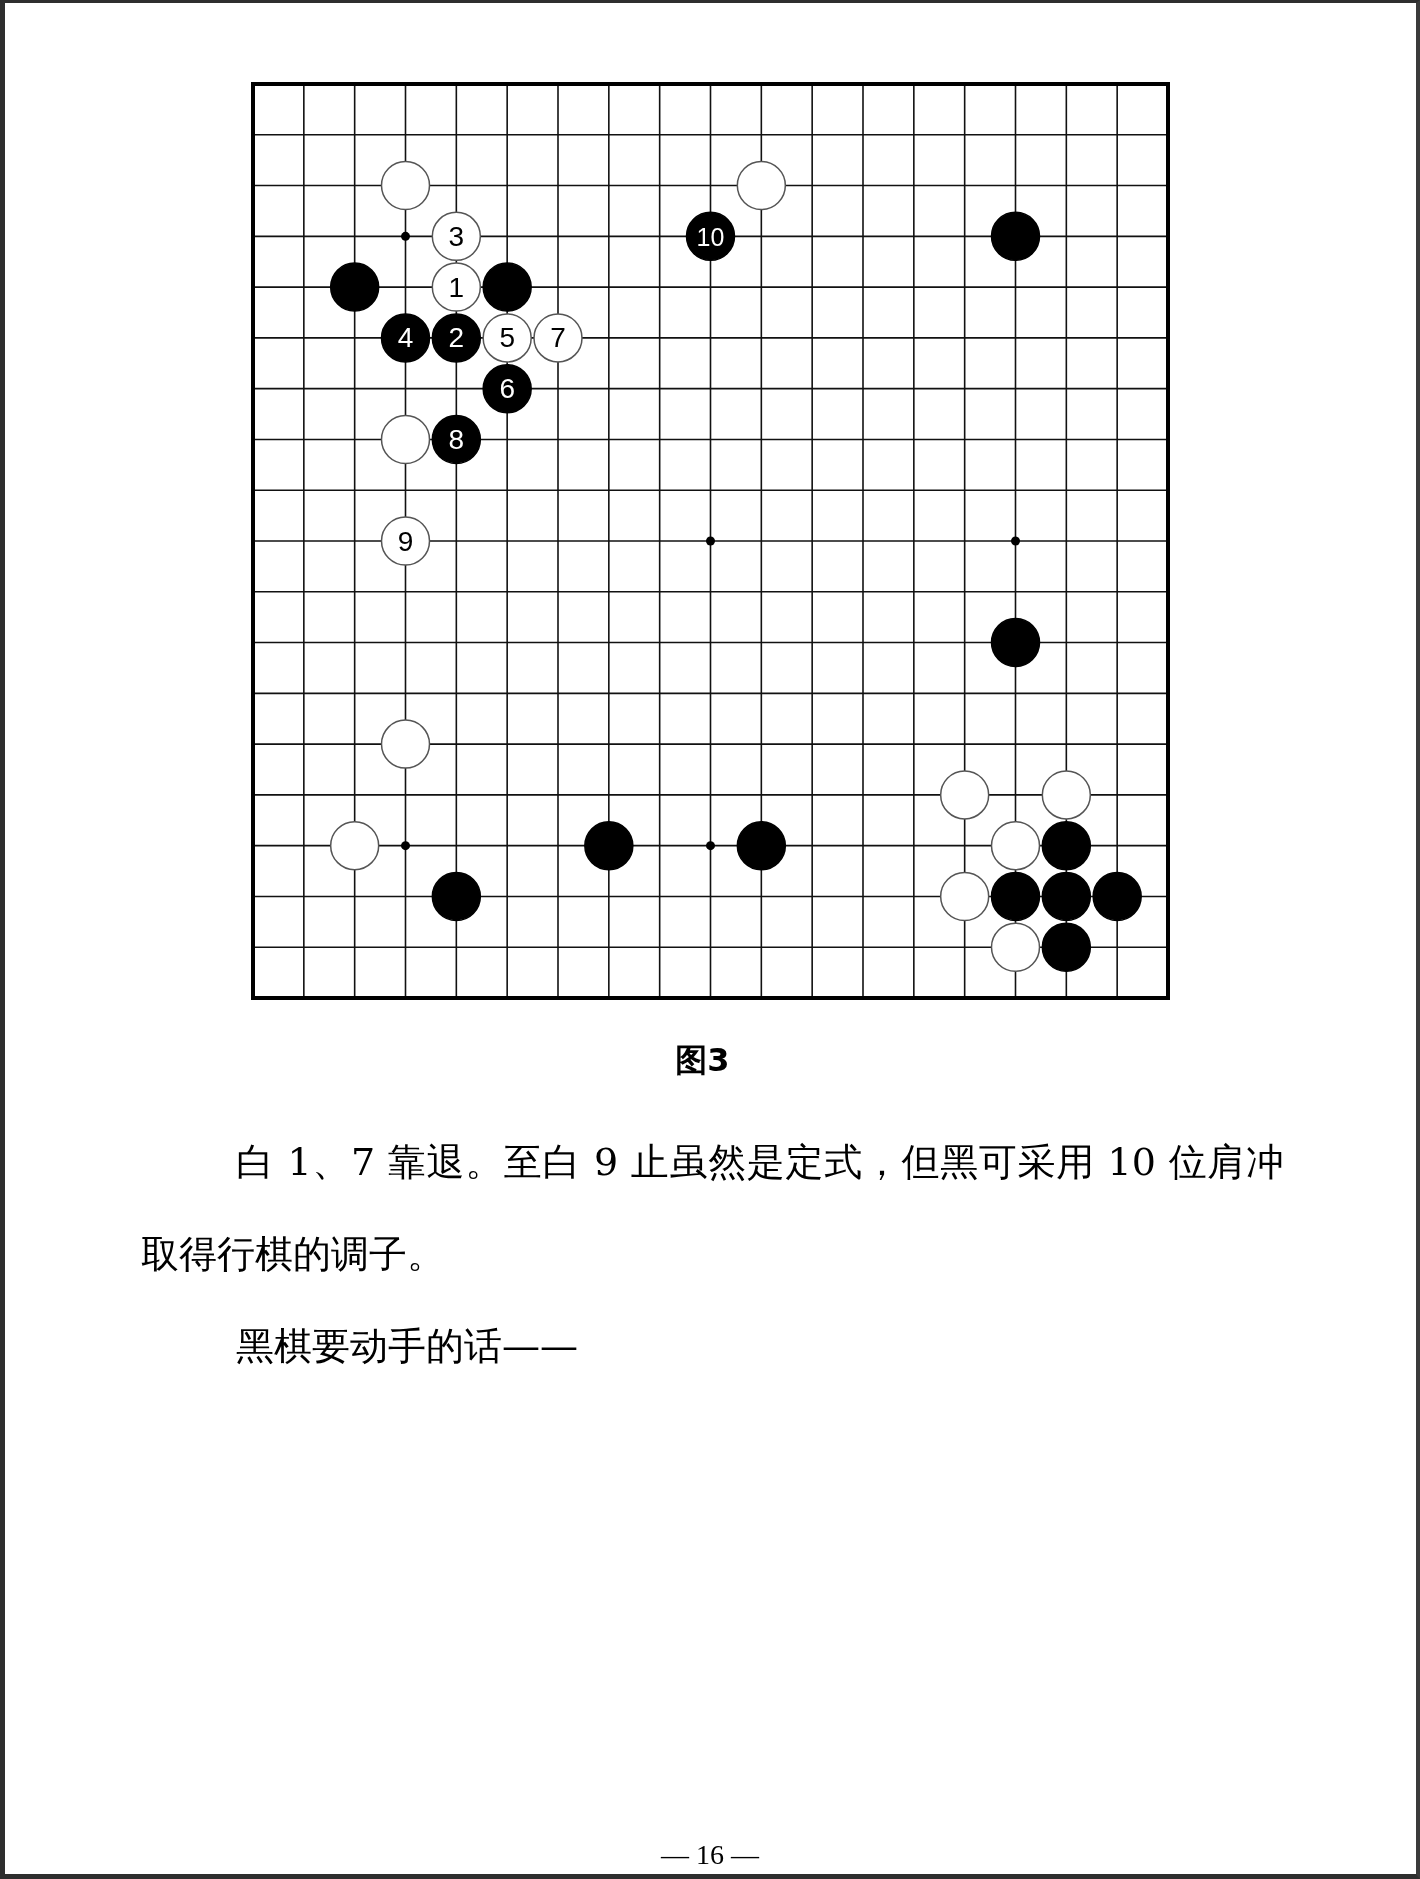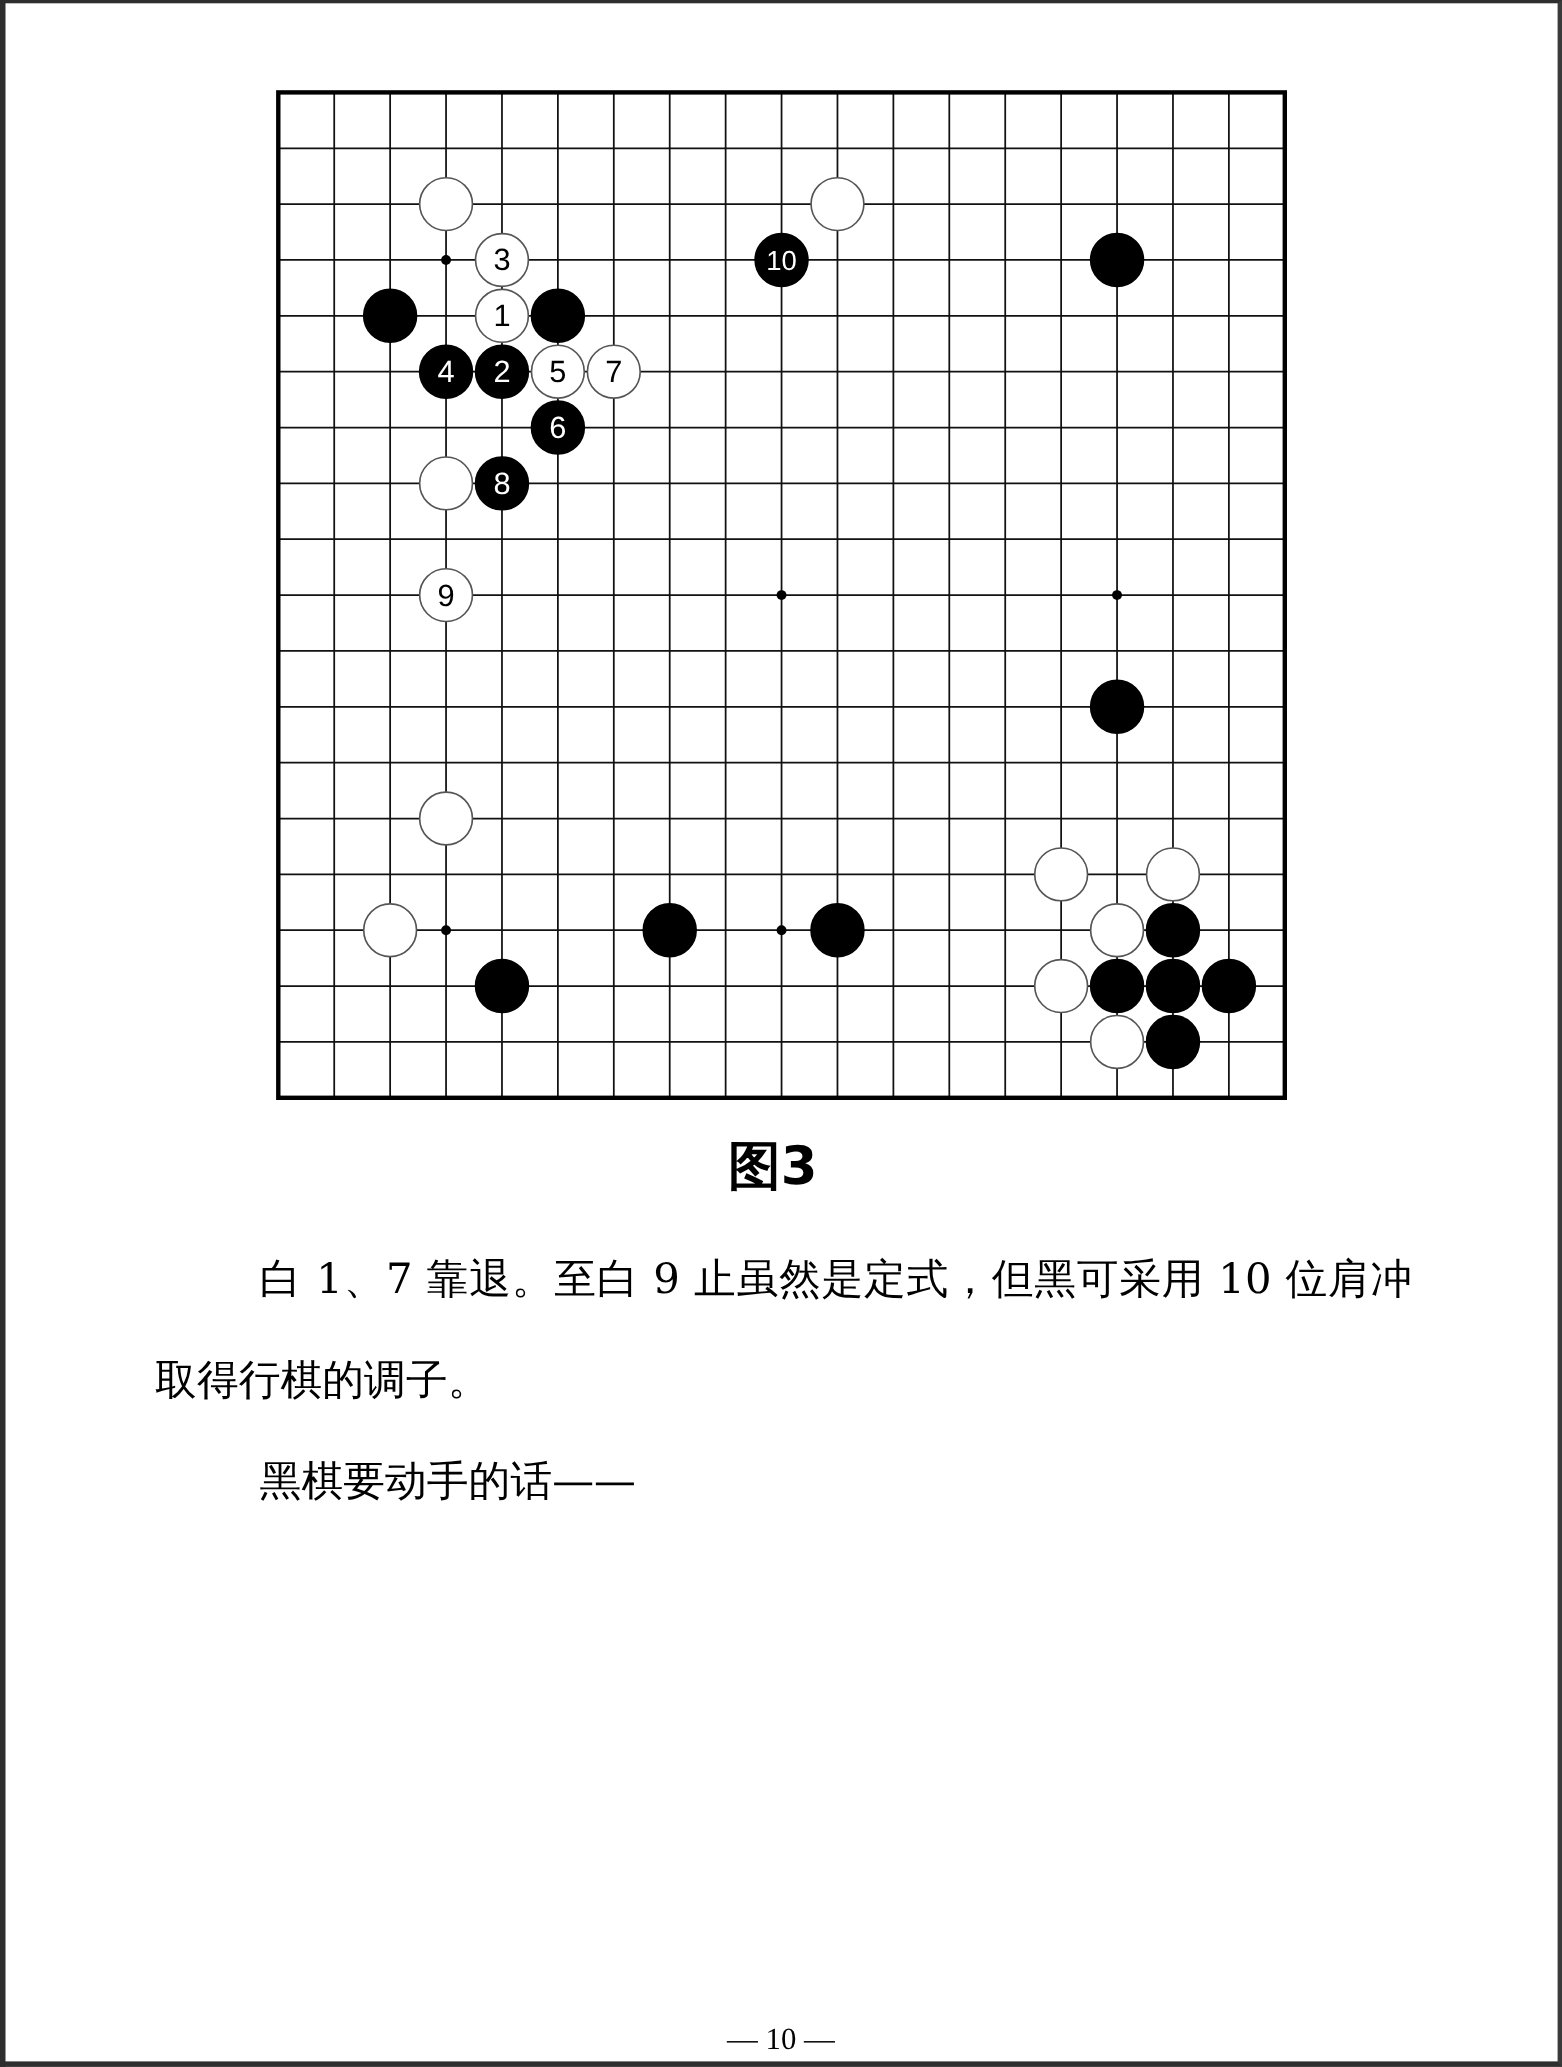--- a/index.html
+++ b/index.html
@@ -16,21 +16,21 @@
     border-top: 3px solid #2e2e2e;
     border-right: 4px solid #3a3a3a;
     border-bottom: 5px solid #2e2e2e;
     pointer-events: none;
   }
   .board {
     position: absolute; left: 0; top: 0;
   }
   .caption {
     position: absolute; left: 0; width: 1405px; top: 1034px;
-    text-align: center; font-size: 48px; font-weight: bold;
+    text-align: center; font-size: 32px; font-weight: bold;
     font-family: "DejaVu Sans", "Liberation Sans", sans-serif;
     line-height: 52px;
   }
   .body-text {
     position: absolute; left: 141px; top: 1116px; width: 1143px;
     font-size: 38px; line-height: 92px;
     font-family: "DejaVu Serif", "Liberation Serif", serif;
     text-align: justify;
   }
   .body-text p {
@@ -204,15 +204,15 @@
     </g>
 </svg>
 
 <div class="caption">图3</div>
 
 <div class="body-text">
   <p>白 1、7 靠退。至白 9 止虽然是定式，但黑可采用 10 位肩冲取得行棋的调子。</p>
   <p>黑棋要动手的话——</p>
 </div>
 
-<div class="footer">— 10 —</div>
+<div class="footer">— 16 —</div>
 
 <div class="page-frame"></div>
 
 </body></html>

